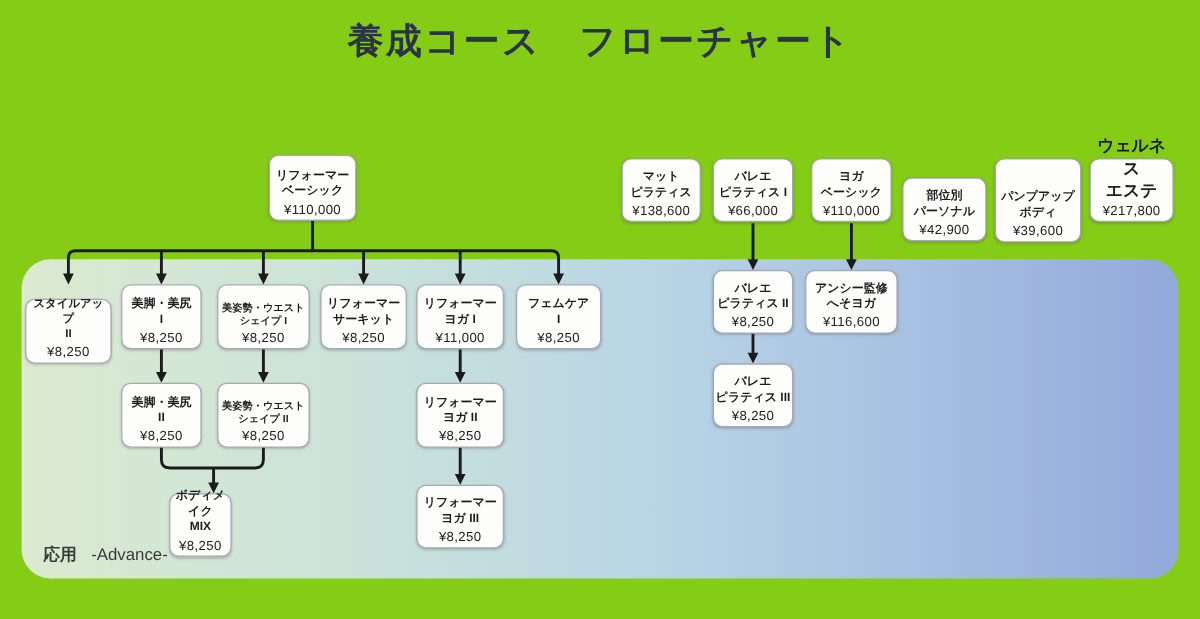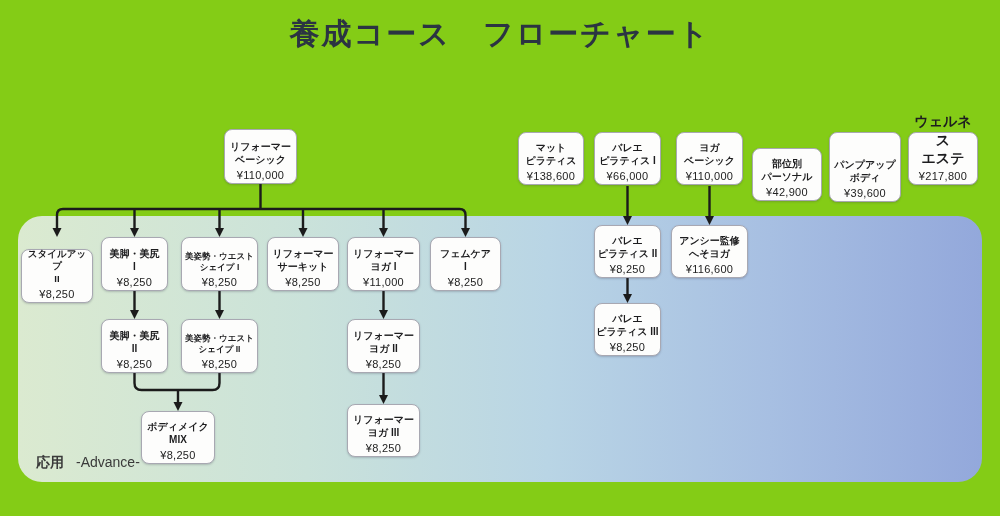--- a/index.html
+++ b/index.html
@@ -208,21 +208,21 @@
         </div>
         <div class="node-price">¥8,250</div>
       </div>
       <div class="node" style="left: 347px; top: 404px; width: 73px; height: 53px;">
         <div class="node-name" style="font-size: 10px;">
           <div>リフォーマー</div>
           <div>ヨガ III</div>
         </div>
         <div class="node-price">¥8,250</div>
       </div>
-      <div class="node" style="left: 141px; top: 411px; width: 74px; height: 53px;">
+      <div class="node" style="left: 141px; top: 411px; width: 52px; height: 53px;">
         <div class="node-name" style="font-size: 10px;">
           <div>ボディメイク</div>
           <div>MIX</div>
         </div>
         <div class="node-price">¥8,250</div>
       </div>
     </div>
 </div>
 
 </body></html>

